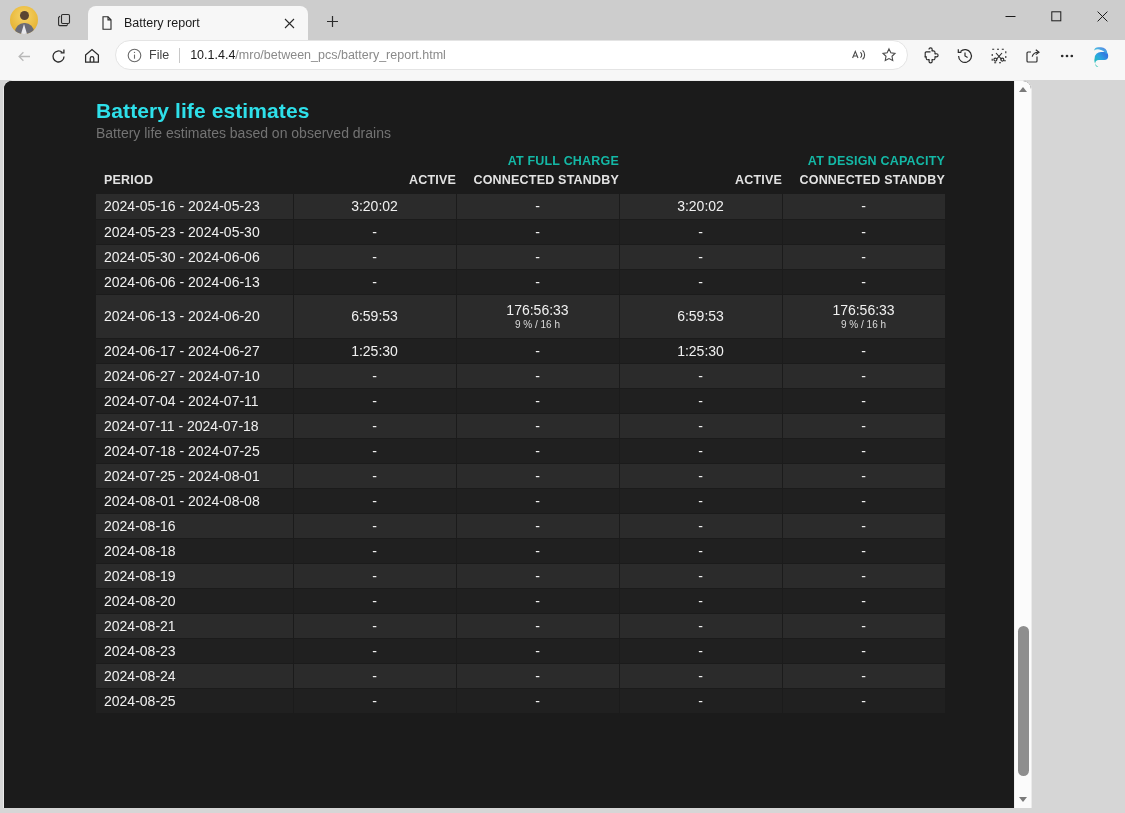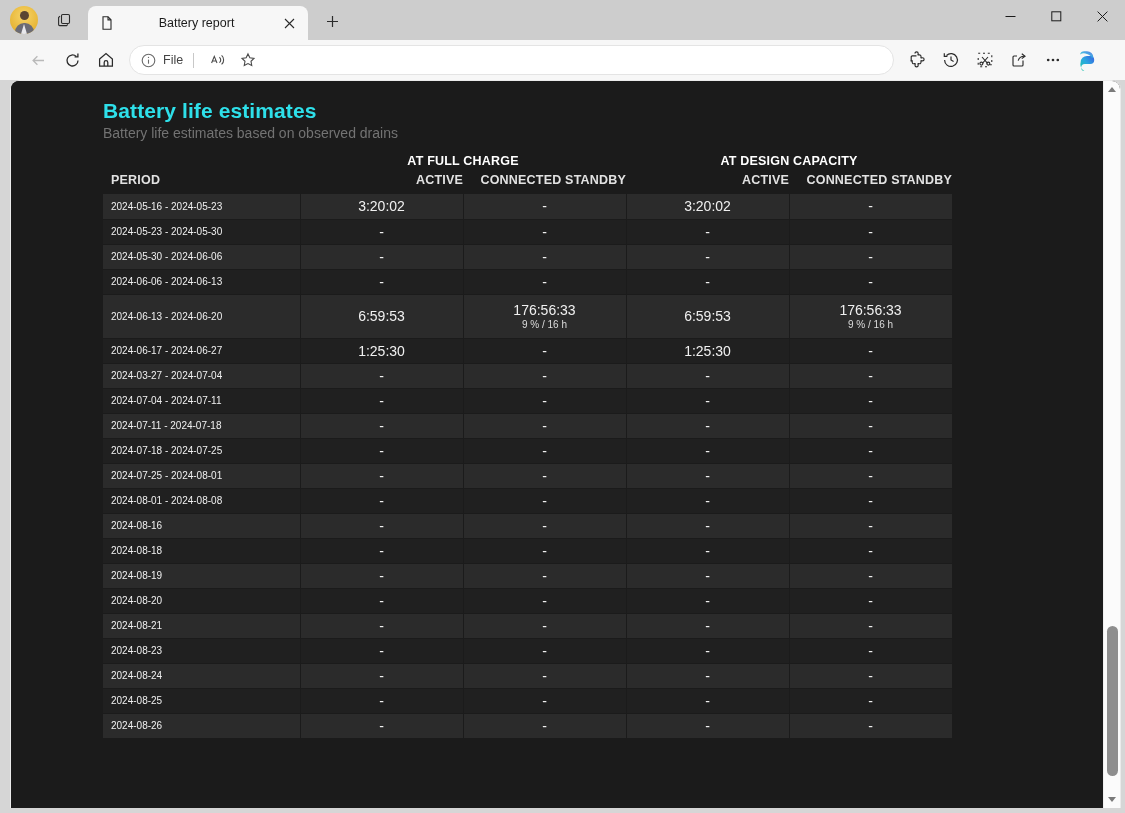--- a/index.html
+++ b/index.html
@@ -10,21 +10,20 @@
     background: #cfcfcf;
   }
 
   
   .browser { width: 1125px; height: 813px; position: relative; background: #d6d6d6; }
 
   .tabstrip {
     height: 40px; background: #cdcdcd;
     display: flex; align-items: flex-end; padding-left: 6px; gap: 3px;
     position: relative;
-    text-align: center;
   }
   .avatar-btn {
     width: 28px; height: 28px; border-radius: 50%;
     margin: 0 6px 6px 4px; flex: 0 0 auto;
     background: radial-gradient(circle at 50% 36%, #f6d469 0%, #e9b93c 62%, #d9a52a 100%);
     display: flex; align-items: center; justify-content: center; overflow: hidden;
     position: relative;
   }
   .avatar-head {
     width: 9px; height: 9px; border-radius: 50%; background: #5a4632;
@@ -63,44 +62,44 @@
   .newtab-btn {
     width: 30px; height: 30px; margin: 0 0 4px 6px; flex: 0 0 auto;
     display: flex; align-items: center; justify-content: center; border-radius: 5px;
   }
   .winctl { position: absolute; right: 0; top: 0; display: flex; height: 32px; }
   .winctl div {
     width: 46px; height: 32px; display: flex; align-items: center; justify-content: center;
   }
 
   .toolbar {
-    height: 40px; background: #f7f7f7; display: flex; align-items: center;
-    padding: 0 21px; gap: 0;
+    height: 40px; background: #f7f7f7; display: flex; align-items: flex-start;
+    padding: 0 7px; gap: 0;
   }
   .tb-btn {
     width: 34px; height: 32px; border-radius: 5px; flex: 0 0 auto;
     display: flex; align-items: center; justify-content: center;
   }
   .omnibox {
     flex: 1 1 auto; height: 30px; background: #ffffff; border-radius: 15px;
     display: flex; align-items: center; padding: 0 4px 0 11px;
     margin: 0 6px; min-width: 0; border: 1px solid #e4e4e4;
   }
   .info-icon { flex: 0 0 auto; margin-right: 7px; display: flex; }
   .ob-scheme { font-size: 12.5px; color: #444; flex: 0 0 auto; }
   .ob-sep { width: 1px; height: 15px; background: #c8c8c8; margin: 0 10px; flex: 0 0 auto; }
   .ob-url { font-size: 12.5px; color: #8a8a8a; flex: 1 1 auto; white-space: nowrap; overflow: hidden; }
   .ob-url b { color: #1b1b1b; font-weight: 400; }
   .ob-right { display: flex; align-items: center; gap: 2px; flex: 0 0 auto; }
   .ob-ibtn { width: 28px; height: 26px; display: flex; align-items: center; justify-content: center; border-radius: 4px; }
 
   
   .viewport {
-    position: absolute; left: 10px; top: 80px;
-    width: 1111px; height: 728px;
+    position: absolute; left: 3px; top: 80px;
+    width: 1029px; height: 728px;
     background: #1b1b1b; border-radius: 9px 9px 0 0;
     border: 1px solid #ebebeb; border-bottom: none;
     overflow: hidden;
   }
   .page {
     position: absolute; inset: 0 17px 0 0;
     background: #1b1b1b; padding: 18px 0 0 92px;
     color: #e8e8e8;
   }
   h1.report-title {
@@ -108,38 +107,38 @@
     letter-spacing: .1px; margin-bottom: 2px;
   }
   .report-sub { font-size: 14px; color: #737373; margin-bottom: 10px; }
 
   table.bt { border-collapse: collapse; width: 849px; table-layout: fixed; }
   table.bt col.c-period { width: 197px; }
   table.bt col.c-val { width: 163px; }
   th, td { padding: 0; }
 
   tr.group-row th {
-    font-size: 12.5px; font-weight: 600; color: #ffffff;
-    text-align: center; padding: 3px 0 5px; letter-spacing: .2px;
+    font-size: 12.5px; font-weight: 600; color: #14b8a6;
+    text-align: right; padding: 3px 0 5px; letter-spacing: .2px;
   }
   tr.hdr-row th {
     font-size: 12.5px; font-weight: 600; color: #e2e2e2;
     padding: 0 0 7px; letter-spacing: .2px;
   }
   tr.hdr-row th.left { text-align: left; padding-left: 8px; }
   tr.hdr-row th.ctr { text-align: right; }
 
   tbody tr td {
     font-size: 14px; color: #f0f0f0; text-align: center;
     height: 25px; vertical-align: middle;
     border-bottom: 1px solid #1b1b1b;
     border-right: 1px solid #1b1b1b;
   }
   tbody tr td.period {
-    text-align: left; padding-left: 8px; font-size: 10px;
+    text-align: left; padding-left: 8px; font-size: 14px;
   }
   tbody tr:nth-child(odd) td  { background: #2b2b2b; }
   tbody tr:nth-child(even) td { background: #202020; }
   tbody tr.tall td { height: 44px; }
   .sub { display: block; font-size: 10px; color: #dcdcdc; margin-top: 1px; }
 
   
   .sbar {
     position: absolute; right: 0; top: 0; width: 17px; height: 100%;
     background: #fbfbfb; border-left: 1px solid #efefef;
@@ -237,20 +236,21 @@
     <div class="omnibox">
       <span class="info-icon">
         <svg width="15" height="15" viewBox="0 0 15 15" fill="none" stroke="#6a6a6a" stroke-width="1.1">
           <circle cx="7.5" cy="7.5" r="6.3"></circle>
             <path d="M7.5 6.6 v4.1"></path>
             <circle cx="7.5" cy="4.4" r="0.65" fill="#6a6a6a" stroke="none"></circle>
         </svg>
       </span>
       <span class="ob-scheme">File</span>
       <span class="ob-sep"></span>
+      <span class="ob-url"><b>10.1.4.4</b><span>/mro/between_pcs/battery_report.html</span></span>
       <span class="ob-right">
         <span class="ob-ibtn">
           <svg width="16" height="16" viewBox="0 0 16 16" fill="none" stroke="#4a4a4a" stroke-width="1.1">
             <path d="M1.6 11 L4.3 4.4 L7 11 M2.5 9 h3.6"></path>
             <path d="M9.4 5.2 a3.4 3.4 0 0 1 0 5.4 M11.6 3.4 a6 6 0 0 1 0 9"></path>
           </svg>
         </span>
         <span class="ob-ibtn">
           <svg width="16" height="16" viewBox="0 0 16 16" fill="none" stroke="#4a4a4a" stroke-width="1.1">
             <path d="M8 1.9 l1.85 3.9 4.15.55-3 2.95.75 4.2L8 11.5 4.25 13.5 5 9.3 2 6.35l4.15-.55z"></path>
@@ -374,21 +374,21 @@
               <td>176:56:33<span class="sub">9 % / 16 h</span></td>
             </tr>
             <tr>
               <td class="period">2024-06-17 - 2024-06-27</td>
               <td>1:25:30</td>
               <td>-</td>
               <td>1:25:30</td>
               <td>-</td>
             </tr>
             <tr>
-              <td class="period">2024-03-27 - 2024-07-04</td>
+              <td class="period">2024-06-27 - 2024-07-10</td>
               <td>-</td>
               <td>-</td>
               <td>-</td>
               <td>-</td>
             </tr>
             <tr>
               <td class="period">2024-07-04 - 2024-07-11</td>
               <td>-</td>
               <td>-</td>
               <td>-</td>
@@ -466,27 +466,20 @@
             </tr>
             <tr>
               <td class="period">2024-08-24</td>
               <td>-</td>
               <td>-</td>
               <td>-</td>
               <td>-</td>
             </tr>
             <tr>
               <td class="period">2024-08-25</td>
-              <td>-</td>
-              <td>-</td>
-              <td>-</td>
-              <td>-</td>
-            </tr>
-            <tr>
-              <td class="period">2024-08-26</td>
               <td>-</td>
               <td>-</td>
               <td>-</td>
               <td>-</td>
             </tr>
           </tbody>
       </table>
     </div>
 
     <div class="sbar">

